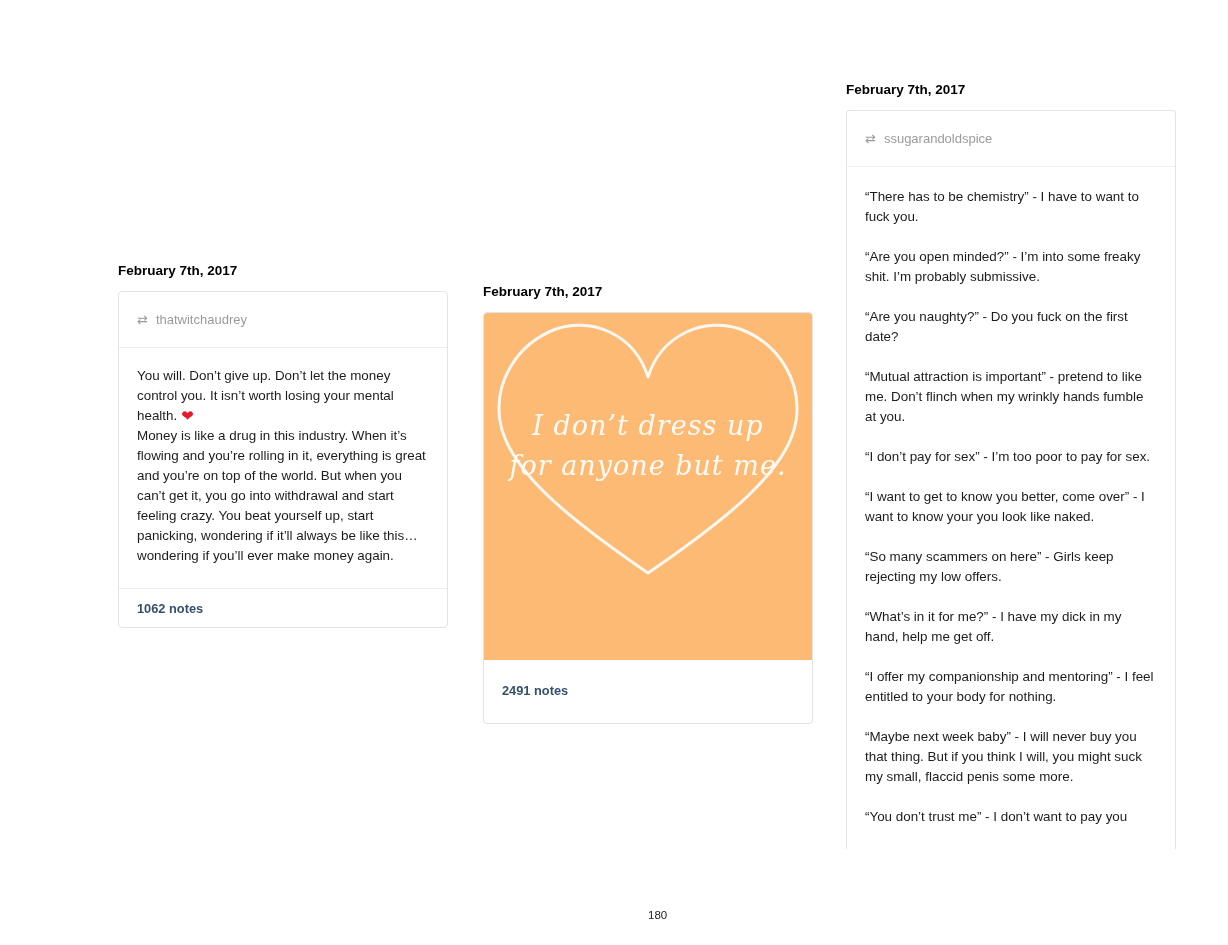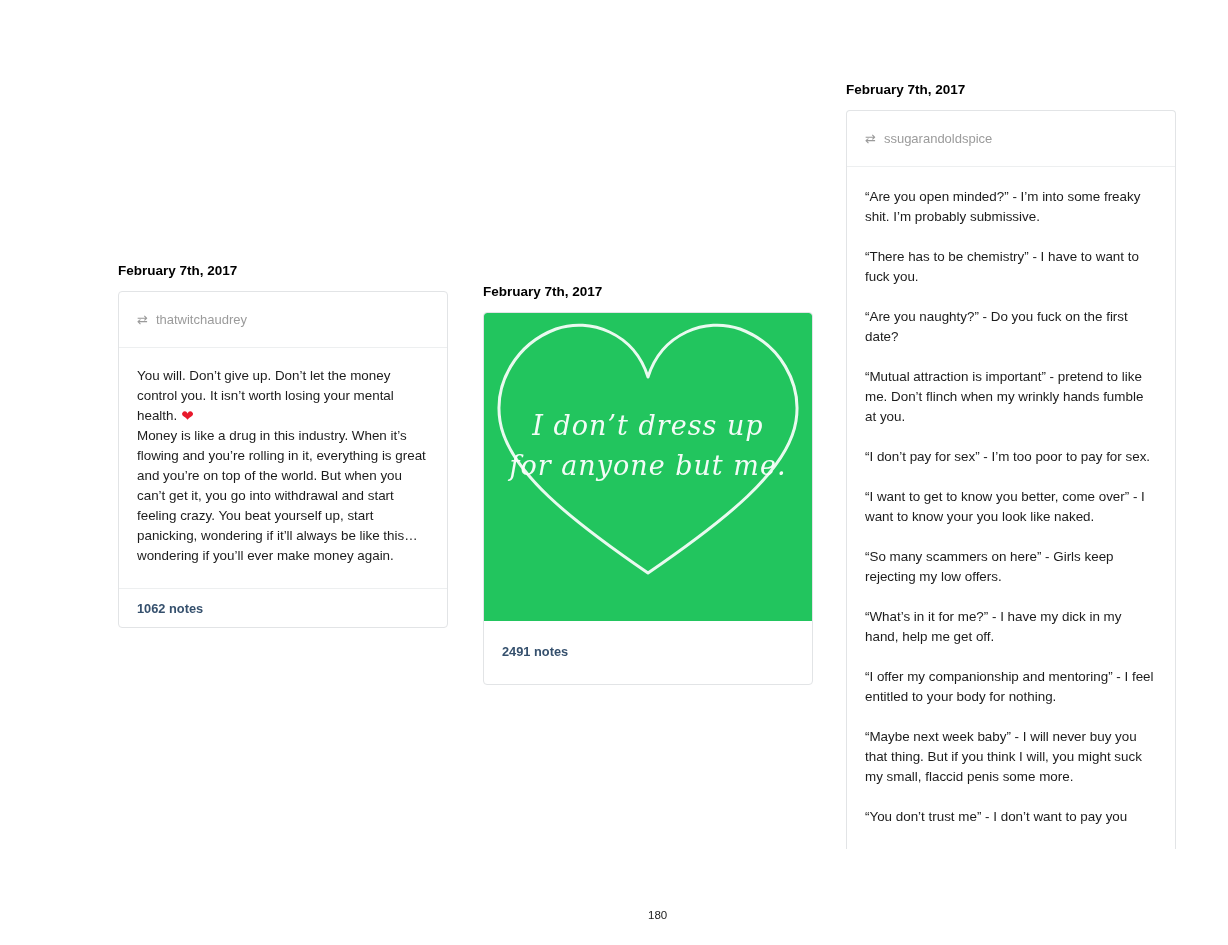--- a/index.html
+++ b/index.html
@@ -73,22 +73,22 @@
     padding: 10px 18px;
   }
   .card-footer.no-divider { border-top: none; padding: 21px 18px 24px 18px; }
   .notes {
     font-weight: 700;
     font-size: 12.8px;
     color: #35506d;
     cursor: pointer;
   }
   .post-image {
-    height: 308px;
-    background: #22c55e;
+    height: 347px;
+    background: #fdba74;
     border-radius: 3px 3px 0 0;
   }
   .post-image svg { display: block; }
   .heart-outline {
     fill: none;
     stroke: #ffffff;
     stroke-width: 3;
     stroke-linejoin: round;
     opacity: 0.9;
   }
@@ -147,22 +147,22 @@
   </section>
 
   <section class="post" id="post-3">
     <div class="post-date">February 7th, 2017</div>
     <div class="card clipped">
       <div class="card-header">
         <span class="reblog-icon">⇄</span>
         <span class="username">ssugarandoldspice</span>
       </div>
       <div class="card-body" style="padding-top:20px;">
+        <p>“There has to be chemistry” - I have to want to fuck you.</p>
         <p>“Are you open minded?” - I’m into some freaky shit. I’m probably submissive.</p>
-        <p>“There has to be chemistry” - I have to want to fuck you.</p>
         <p>“Are you naughty?” - Do you fuck on the first date?</p>
         <p>“Mutual attraction is important” - pretend to like me. Don’t flinch when my wrinkly hands fumble at you.</p>
         <p>“I don’t pay for sex” - I’m too poor to pay for sex.</p>
         <p>“I want to get to know you better, come over” - I want to know your you look like naked.</p>
         <p>“So many scammers on here” - Girls keep rejecting my low offers.</p>
         <p>“What’s in it for me?” - I have my dick in my hand, help me get off.</p>
         <p>“I offer my companionship and mentoring” - I feel entitled to your body for nothing.</p>
         <p>“Maybe next week baby” - I will never buy you that thing. But if you think I will, you might suck my small, flaccid penis some more.</p>
         <p>“You don’t trust me” - I don’t want to pay you</p>
       </div>

